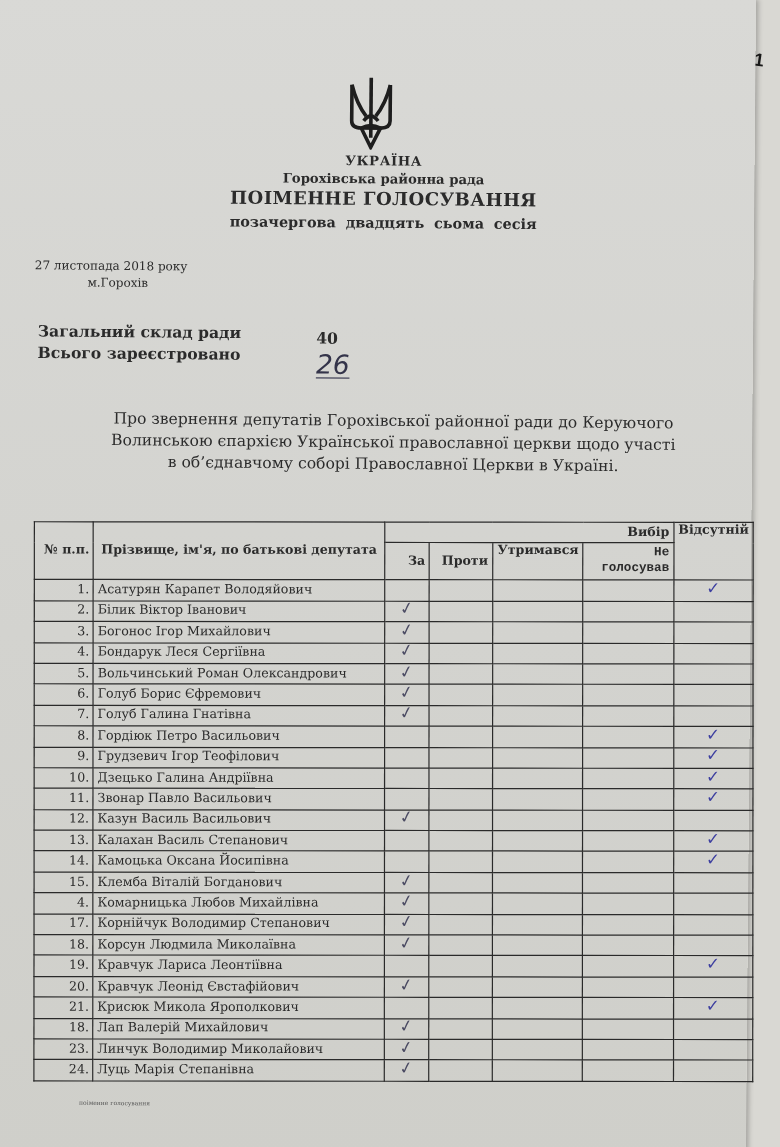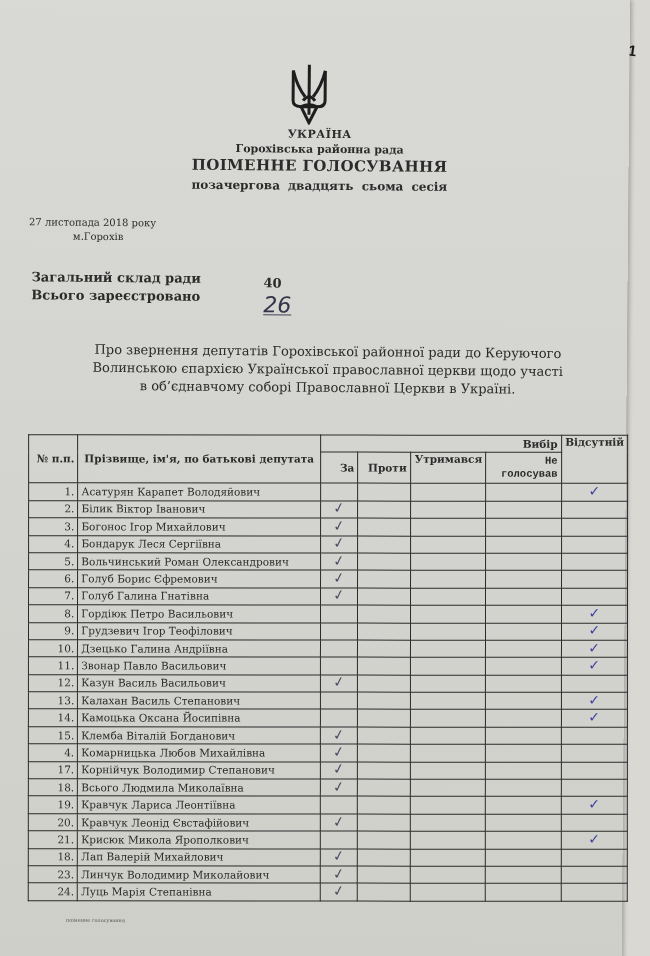--- a/index.html
+++ b/index.html
@@ -273,21 +273,21 @@
           <td class="col-num">17.</td>
           <td class="col-name">Корнійчук Володимир Степанович</td>
           <td class="cell"><span class="mark mark-za">✓</span></td>
           <td class="cell"></td>
           <td class="cell"></td>
           <td class="cell"></td>
           <td class="cell"></td>
         </tr>
         <tr>
           <td class="col-num">18.</td>
-          <td class="col-name">Всього Людмила Миколаївна</td>
+          <td class="col-name">Корсун Людмила Миколаївна</td>
           <td class="cell"><span class="mark mark-za">✓</span></td>
           <td class="cell"></td>
           <td class="cell"></td>
           <td class="cell"></td>
           <td class="cell"></td>
         </tr>
         <tr>
           <td class="col-num">19.</td>
           <td class="col-name">Кравчук Лариса Леонтіївна</td>
           <td class="cell"></td>

